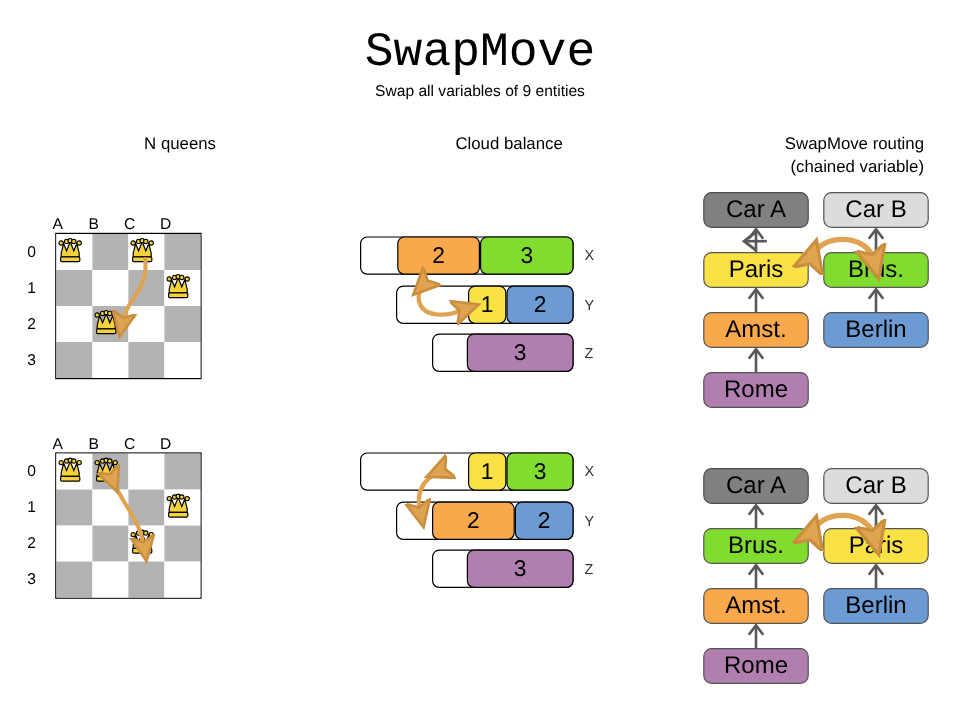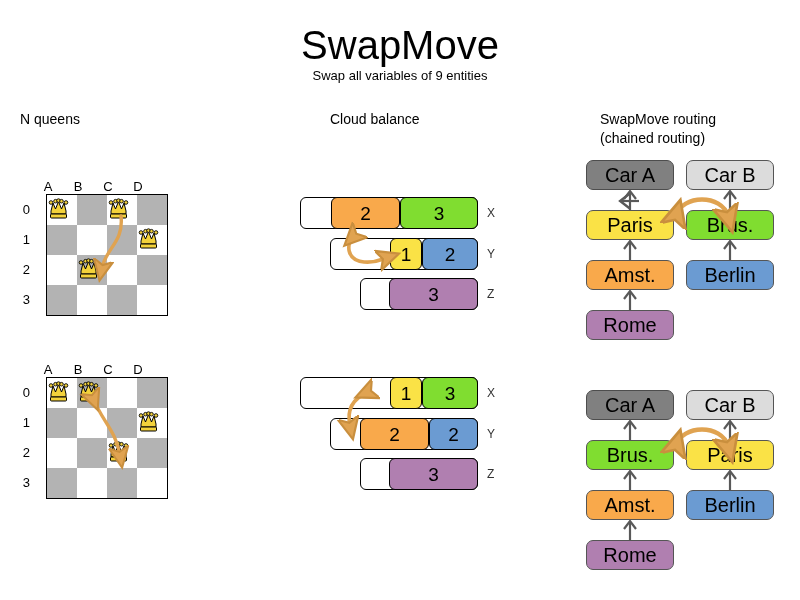--- a/index.html
+++ b/index.html
@@ -6,28 +6,28 @@
   body{
     width:800px;height:600px;background:#ffffff;
     font-family:"Liberation Sans", sans-serif;
     color:#000;overflow:hidden;position:relative;
   }
   .abs{position:absolute;}
 
   
   #title{
     position:absolute;top:22px;left:0;width:800px;text-align:center;
-    font-size:40px;line-height:46px;font-weight:400;color:#000;
+    font-size:40px;line-height:46px;font-weight:400;color:#000;font-family:Liberation Mono, monospace;
   }
   #subtitle{
     position:absolute;top:68px;left:0;width:800px;text-align:center;
     font-size:13px;line-height:16px;color:#000;
   }
   .col-heading{
-    position:absolute;text-align:left;font-size:14px;line-height:18px;color:#000;
+    position:absolute;text-align:right;font-size:14px;line-height:18px;color:#000;
   }
 
   
   .board{position:absolute;border:1px solid #000;box-sizing:content-box;}
   .cell{position:absolute;box-sizing:border-box;}
   .cell.dark{background:#b3b3b3;}
   .cell.light{background:#ffffff;}
   .board-colhdr{position:absolute;font-size:13px;line-height:14px;text-align:center;}
   .board-rowhdr{position:absolute;font-size:13px;line-height:14px;text-align:right;}
 
@@ -55,23 +55,23 @@
 
   svg{display:block;overflow:visible;}
 </style>
 </head>
 <body>
 
 <div id="title">SwapMove</div>
 <div id="subtitle">Swap all variables of 9 entities</div>
 
 <div class="col-heading" style="left:20px;top:110px;width:160px;">N queens</div>
-<div class="col-heading" style="left:330px;top:110px;width:160px;">Cloud balance</div>
+<div class="col-heading" style="left:309px;top:110px;width:160px;">Cloud balance</div>
 <div class="col-heading" style="left:600px;top:110px;width:170px;">SwapMove routing</div>
-<div class="col-heading" style="left:600px;top:129px;width:170px;">(chained routing)</div>
+<div class="col-heading" style="left:600px;top:129px;width:170px;">(chained variable)</div>
 
 <svg width="0" height="0" style="position:absolute;">
   <defs>
     <g id="queen-glyph">
       <path d="M1 14 L1 11 L3 3 L5.5 9 L8.5 1.5 L11.5 9 L14 3 L16 11 L16 14 Z" fill="#f3d23b" stroke="#000" stroke-width="1"></path>
       <rect x="0.5" y="14" width="16" height="4" rx="1" fill="#f3d23b" stroke="#000" stroke-width="1"></rect>
       <circle cx="1" cy="2.5" r="1.8" fill="#f3d23b" stroke="#000" stroke-width="0.9"></circle>
       <circle cx="5.5" cy="1.2" r="1.8" fill="#f3d23b" stroke="#000" stroke-width="0.9"></circle>
       <circle cx="8.5" cy="0.6" r="1.8" fill="#f3d23b" stroke="#000" stroke-width="0.9"></circle>
       <circle cx="11.5" cy="1.2" r="1.8" fill="#f3d23b" stroke="#000" stroke-width="0.9"></circle>

